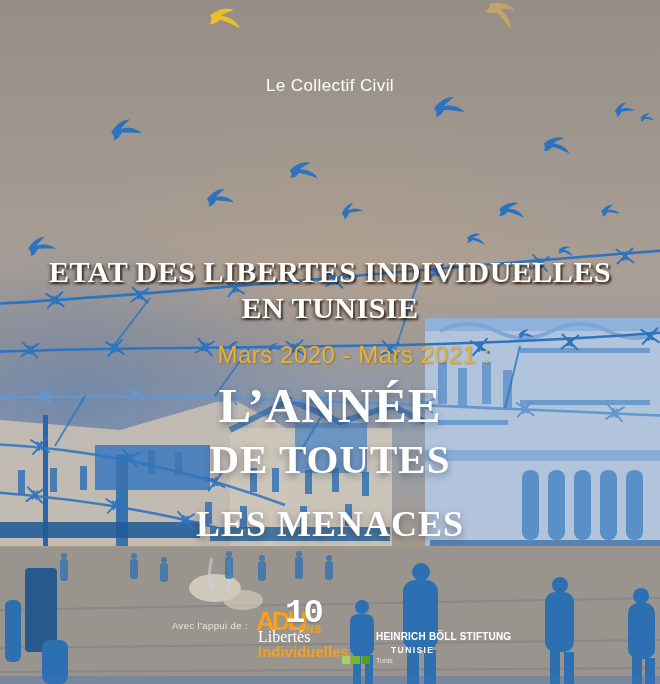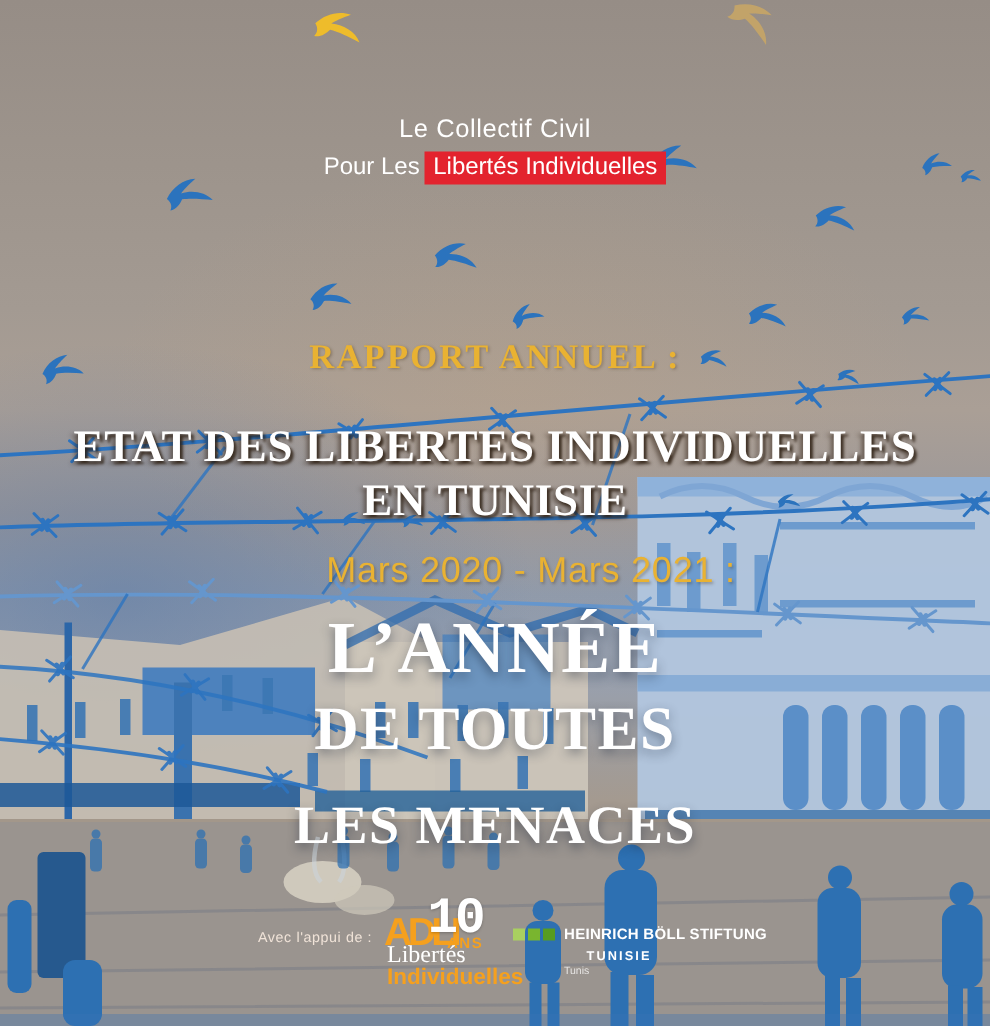--- a/index.html
+++ b/index.html
@@ -46,21 +46,21 @@
   
   .support{position:absolute;left:172px;top:620px;font-size:9.5px;color:#f0e3d8;letter-spacing:.4px;}
   .adli{position:absolute;left:256px;top:601px;width:80px;height:52px;}
   .adli span,.adli div{position:absolute;white-space:nowrap;}
   .adli-word{left:0;top:5px;font-weight:bold;font-size:26px;color:var(--orange);letter-spacing:-3px;}
   .adli-10{left:29px;top:-7px;font-weight:bold;font-size:34px;color:#fff;letter-spacing:-2px;
     text-shadow:0 1px 2px rgba(0,0,0,.25);font-family:Liberation Mono, monospace;}
   .adli-ans{left:42px;top:23px;font-weight:bold;font-size:10px;color:var(--orange);letter-spacing:1px;}
   .adli-lib{left:2px;top:27px;font-family:"Liberation Serif",serif;font-size:16px;color:#fff;}
   .adli-ind{left:2px;top:42px;font-weight:bold;font-size:15px;color:var(--orange);}
-  .hbs{position:absolute;left:342px;top:618px;display:flex;gap:6px;align-items:flex-start;color:#fff;}
+  .hbs{position:absolute;left:342px;top:631px;display:flex;gap:6px;align-items:flex-end;color:#fff;}
   .hbs-squares{display:flex;gap:2px;margin-top:1px;}
   .sq{width:8px;height:8px;display:block;}
   .sq1{background:var(--hbs-green-1);} .sq2{background:var(--hbs-green-2);} .sq3{background:var(--hbs-green-3);}
   .hbs-name{font-size:10px;font-weight:bold;letter-spacing:.2px;white-space:nowrap;}
   .hbs-country{font-size:8.5px;font-weight:bold;letter-spacing:1.4px;margin-top:3px;margin-left:15px;}
   .hbs-city{font-size:7px;color:rgba(255,255,255,.75);margin-top:2px;}
   .date{position:absolute;left:0;right:0;top:659px;text-align:center;
     font-family:"Liberation Serif",serif;font-weight:bold;font-size:15px;color:#fff;
     text-shadow:1px 1px 2px rgba(50,40,30,.4);}
 </style>
@@ -250,27 +250,23 @@
         <use href="#barb" transform="translate(215,482) rotate(-12)"></use>
         <use href="#barb" transform="translate(35,495) rotate(6)"></use>
         <use href="#barb" transform="translate(115,505) rotate(-7)"></use>
         <use href="#barb" transform="translate(185,520) rotate(9)"></use>
       </g>
     </g>
   </svg>
 
   <div class="header">
     <div class="l1">Le Collectif Civil</div>
-    <div class="l2">
-      <span>Pour Les</span><span class="highlight">Libertés Individuelles</span>
-    </div>
   </div>
 
   <div class="titles">
-    <div class="kicker">RAPPORT ANNUEL :</div>
     <div class="t-lines">
       <div>ETAT DES LIBERTES INDIVIDUELLES</div>
       <div>EN TUNISIE</div>
     </div>
     <div class="period">Mars 2020 - Mars 2021 :</div>
     <div class="m1">L’ANNÉE</div>
     <div class="m2">DE TOUTES</div>
     <div class="m3">LES MENACES</div>
   </div>
 

